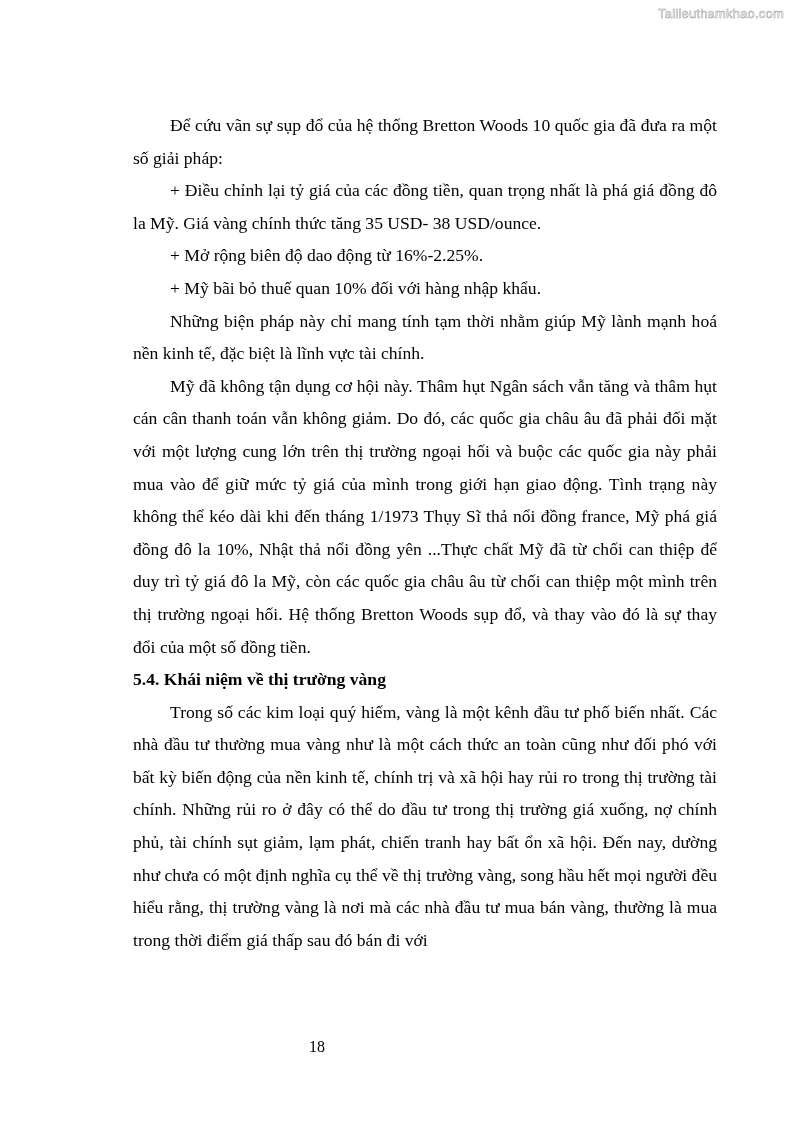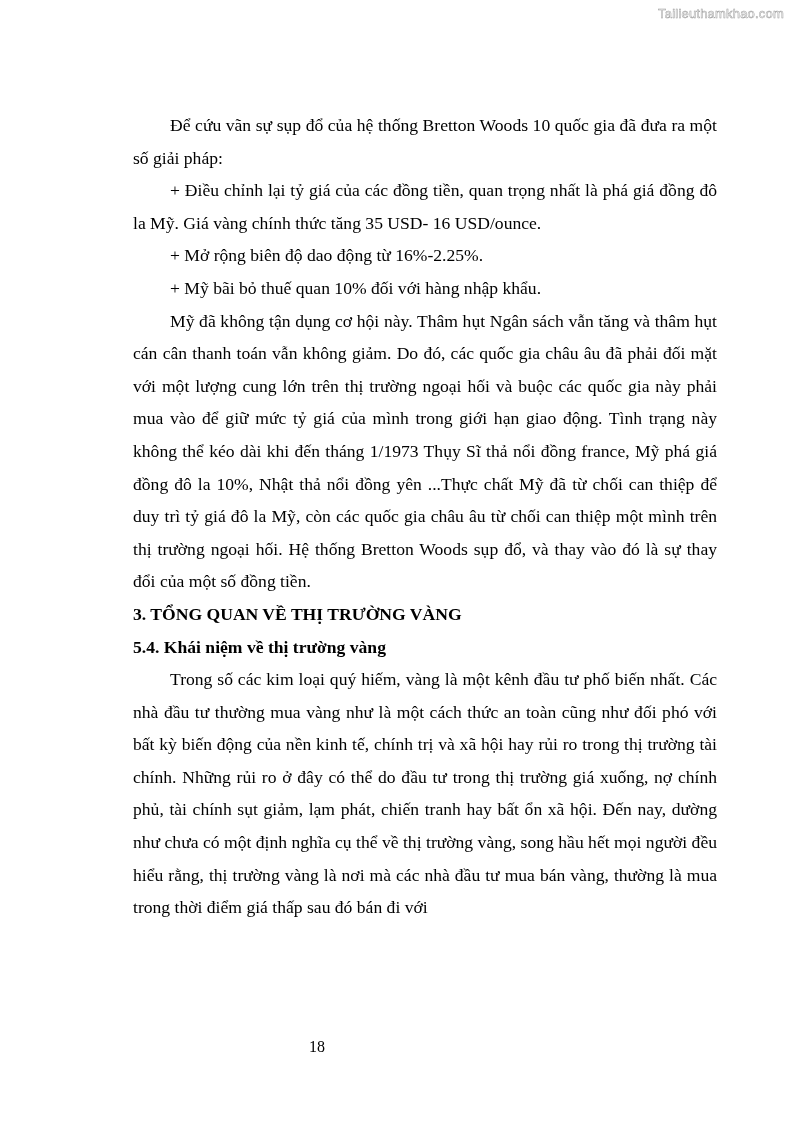--- a/index.html
+++ b/index.html
@@ -63,22 +63,22 @@
     font-size: 16px;
   }
 </style>
 </head>
 <body>
 
 <div class="watermark">Tailieuthamkhao.com</div>
 
 <div class="page-body">
   <p class="para">Để cứu vãn sự sụp đổ của hệ thống Bretton Woods 10 quốc gia đã đưa ra một số giải pháp:</p>
-  <p class="para bullet">+ Điều chỉnh lại tỷ giá của các đồng tiền, quan trọng nhất là phá giá đồng đô la Mỹ. Giá vàng chính thức tăng 35 USD- 16 USD/ounce.</p>
+  <p class="para bullet">+ Điều chỉnh lại tỷ giá của các đồng tiền, quan trọng nhất là phá giá đồng đô la Mỹ. Giá vàng chính thức tăng 35 USD- 38 USD/ounce.</p>
   <p class="para bullet">+ Mở rộng biên độ dao động từ 16%-2.25%.</p>
   <p class="para bullet">+ Mỹ bãi bỏ thuế quan 10% đối với hàng nhập khẩu.</p>
+  <p class="para">Những biện pháp này chỉ mang tính tạm thời nhằm giúp Mỹ lành mạnh hoá nền kinh tế, đặc biệt là lĩnh vực tài chính.</p>
   <p class="para">Mỹ đã không tận dụng cơ hội này. Thâm hụt Ngân sách vẫn tăng và thâm hụt cán cân thanh toán vẫn không giảm. Do đó, các quốc gia châu âu đã phải đối mặt với một lượng cung lớn trên thị trường ngoại hối và buộc các quốc gia này phải mua vào để giữ mức tỷ giá của mình trong giới hạn giao động. Tình trạng này không thể kéo dài khi đến tháng 1/1973 Thụy Sĩ thả nổi đồng france, Mỹ phá giá đồng đô la 10%, Nhật thả nổi đồng yên ...Thực chất Mỹ đã từ chối can thiệp để duy trì tỷ giá đô la Mỹ, còn các quốc gia châu âu từ chối can thiệp một mình trên thị trường ngoại hối. Hệ thống Bretton Woods sụp đổ, và thay vào đó là sự thay đổi của một số đồng tiền.</p>
-  <h2 class="heading-1">3. TỔNG QUAN VỀ THỊ TRƯỜNG VÀNG</h2>
   <h3 class="heading-2">5.4. Khái niệm về thị trường vàng</h3>
   <p class="para">Trong số các kim loại quý hiếm, vàng là một kênh đầu tư phố biến nhất. Các nhà đầu tư thường mua vàng như là một cách thức an toàn cũng như đối phó với bất kỳ biến động của nền kinh tế, chính trị và xã hội hay rủi ro trong thị trường tài chính. Những rủi ro ở đây có thể do đầu tư trong thị trường giá xuống, nợ chính phủ, tài chính sụt giảm, lạm phát, chiến tranh hay bất ổn xã hội. Đến nay, dường như chưa có một định nghĩa cụ thể về thị trường vàng, song hầu hết mọi người đều hiểu rằng, thị trường vàng là nơi mà các nhà đầu tư mua bán vàng, thường là mua trong thời điểm giá thấp sau đó bán đi với</p>
 </div>
 
 <div class="page-number">18</div>
 
 </body></html>

